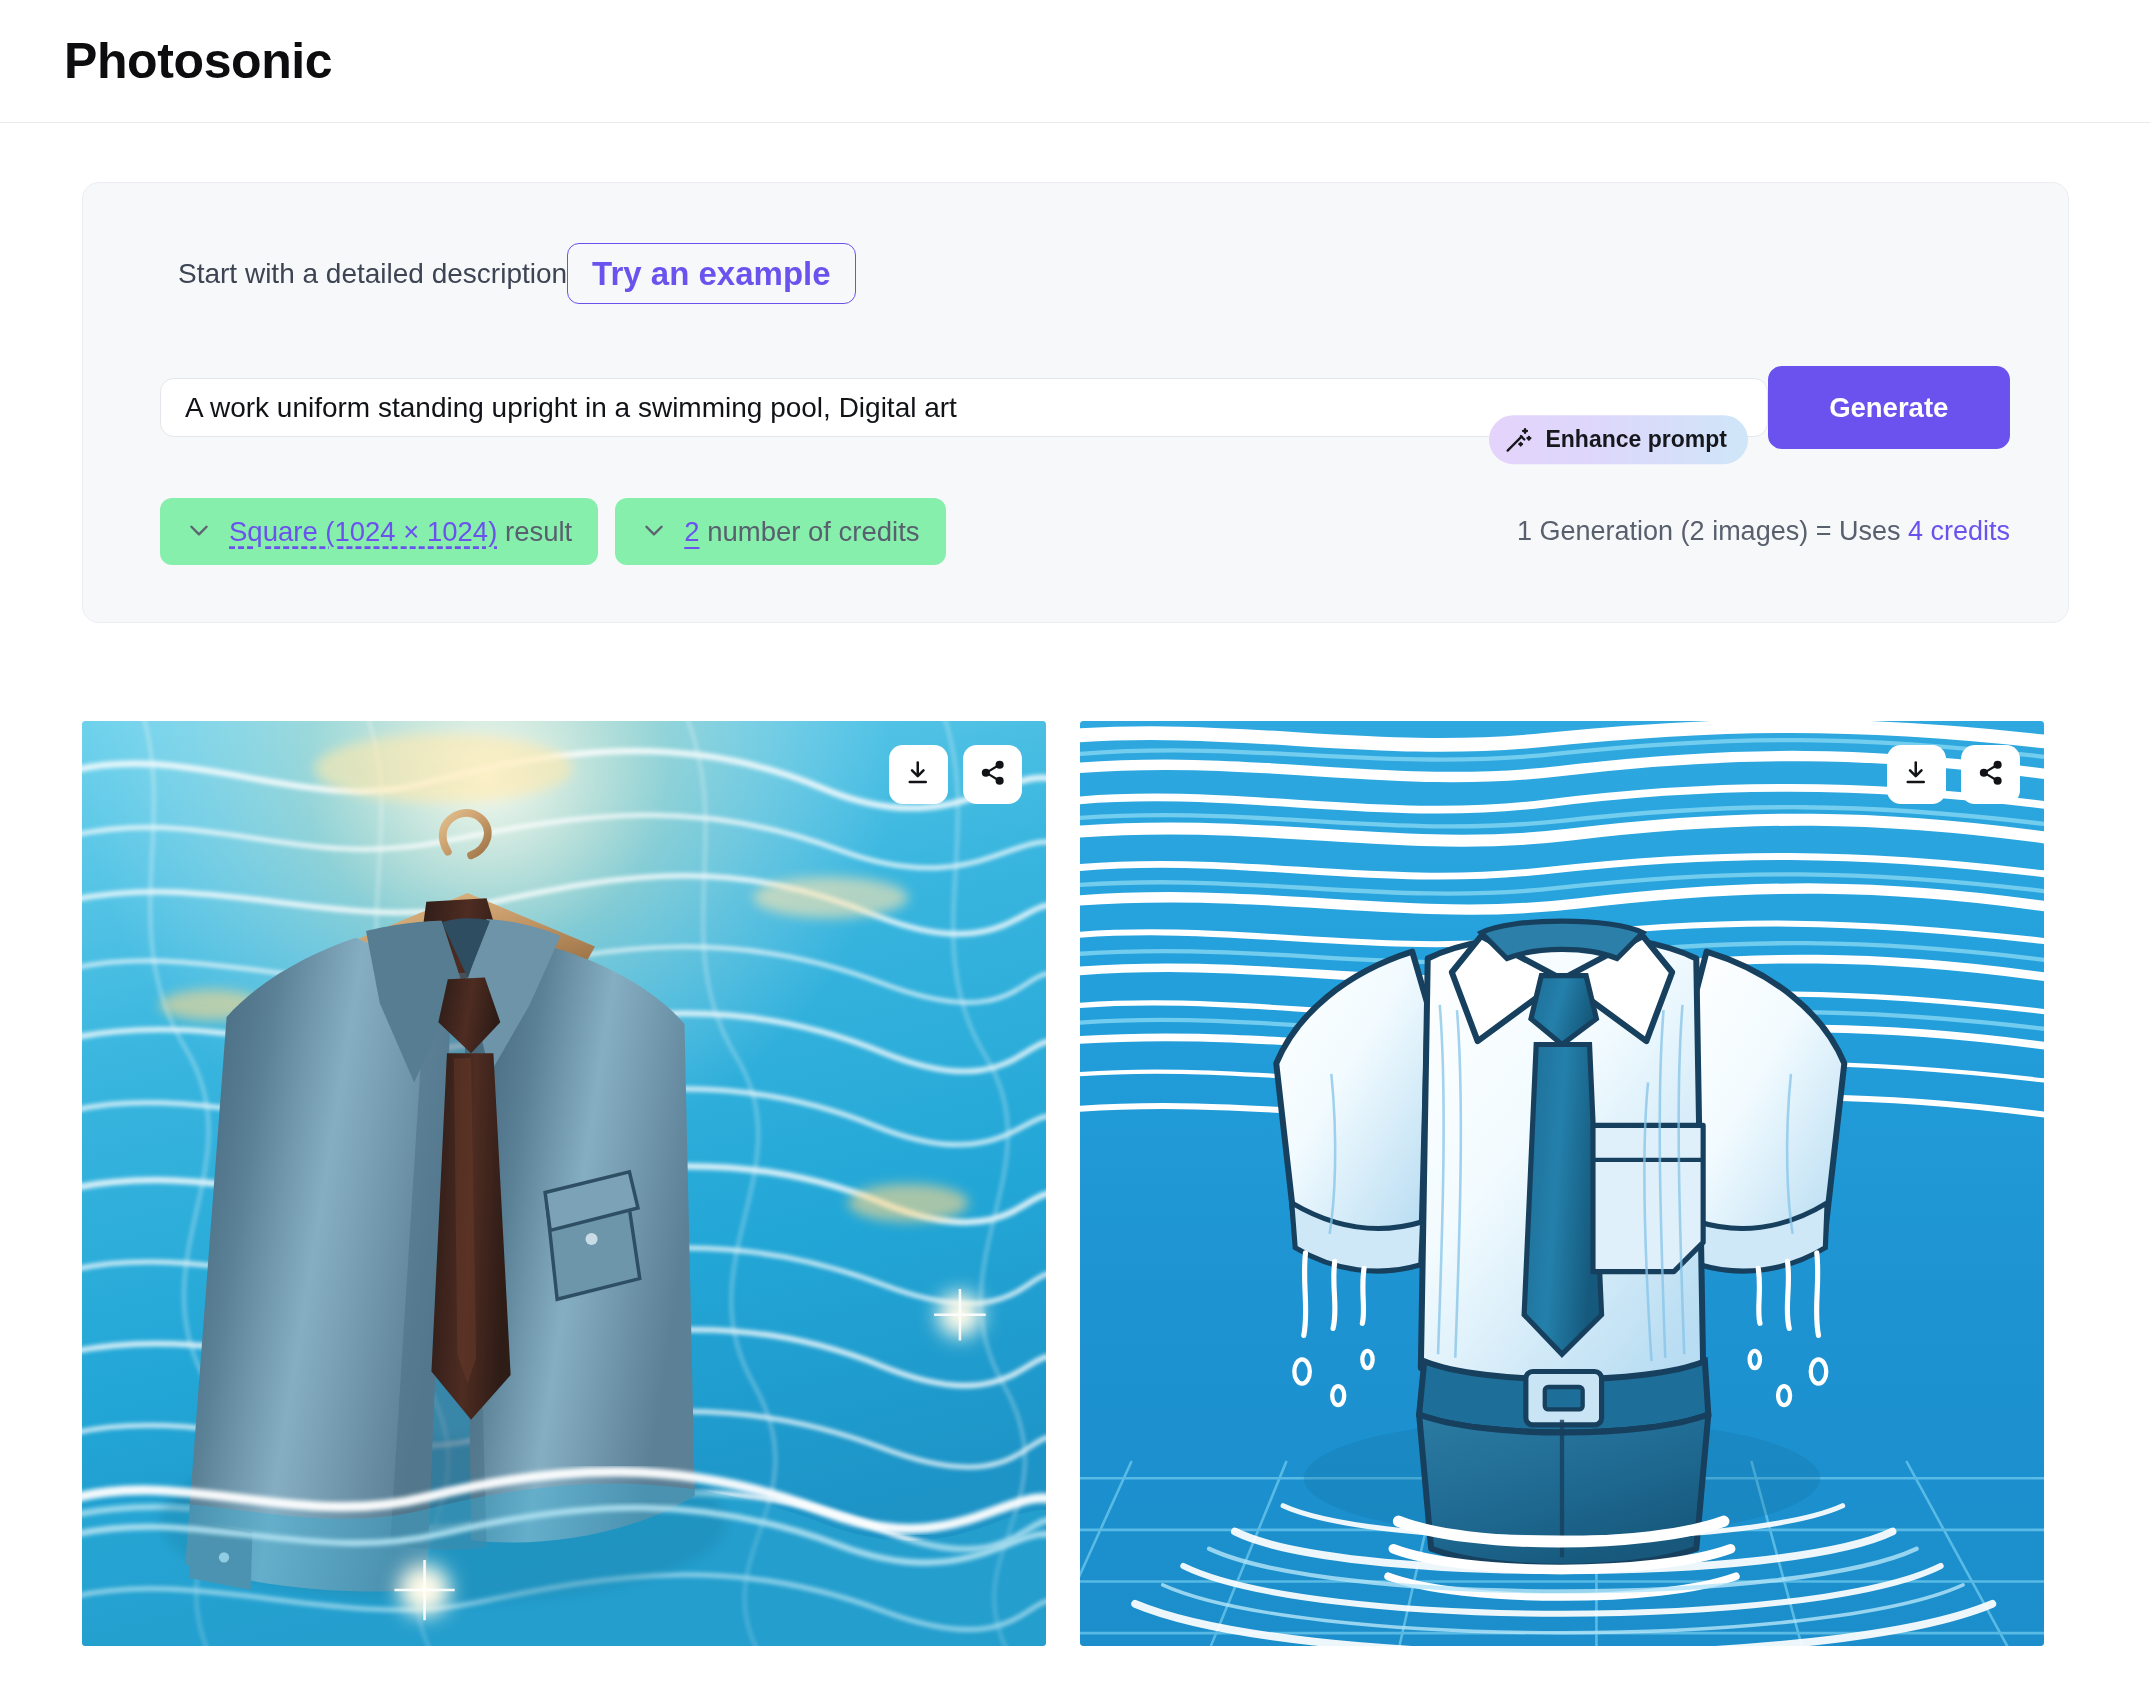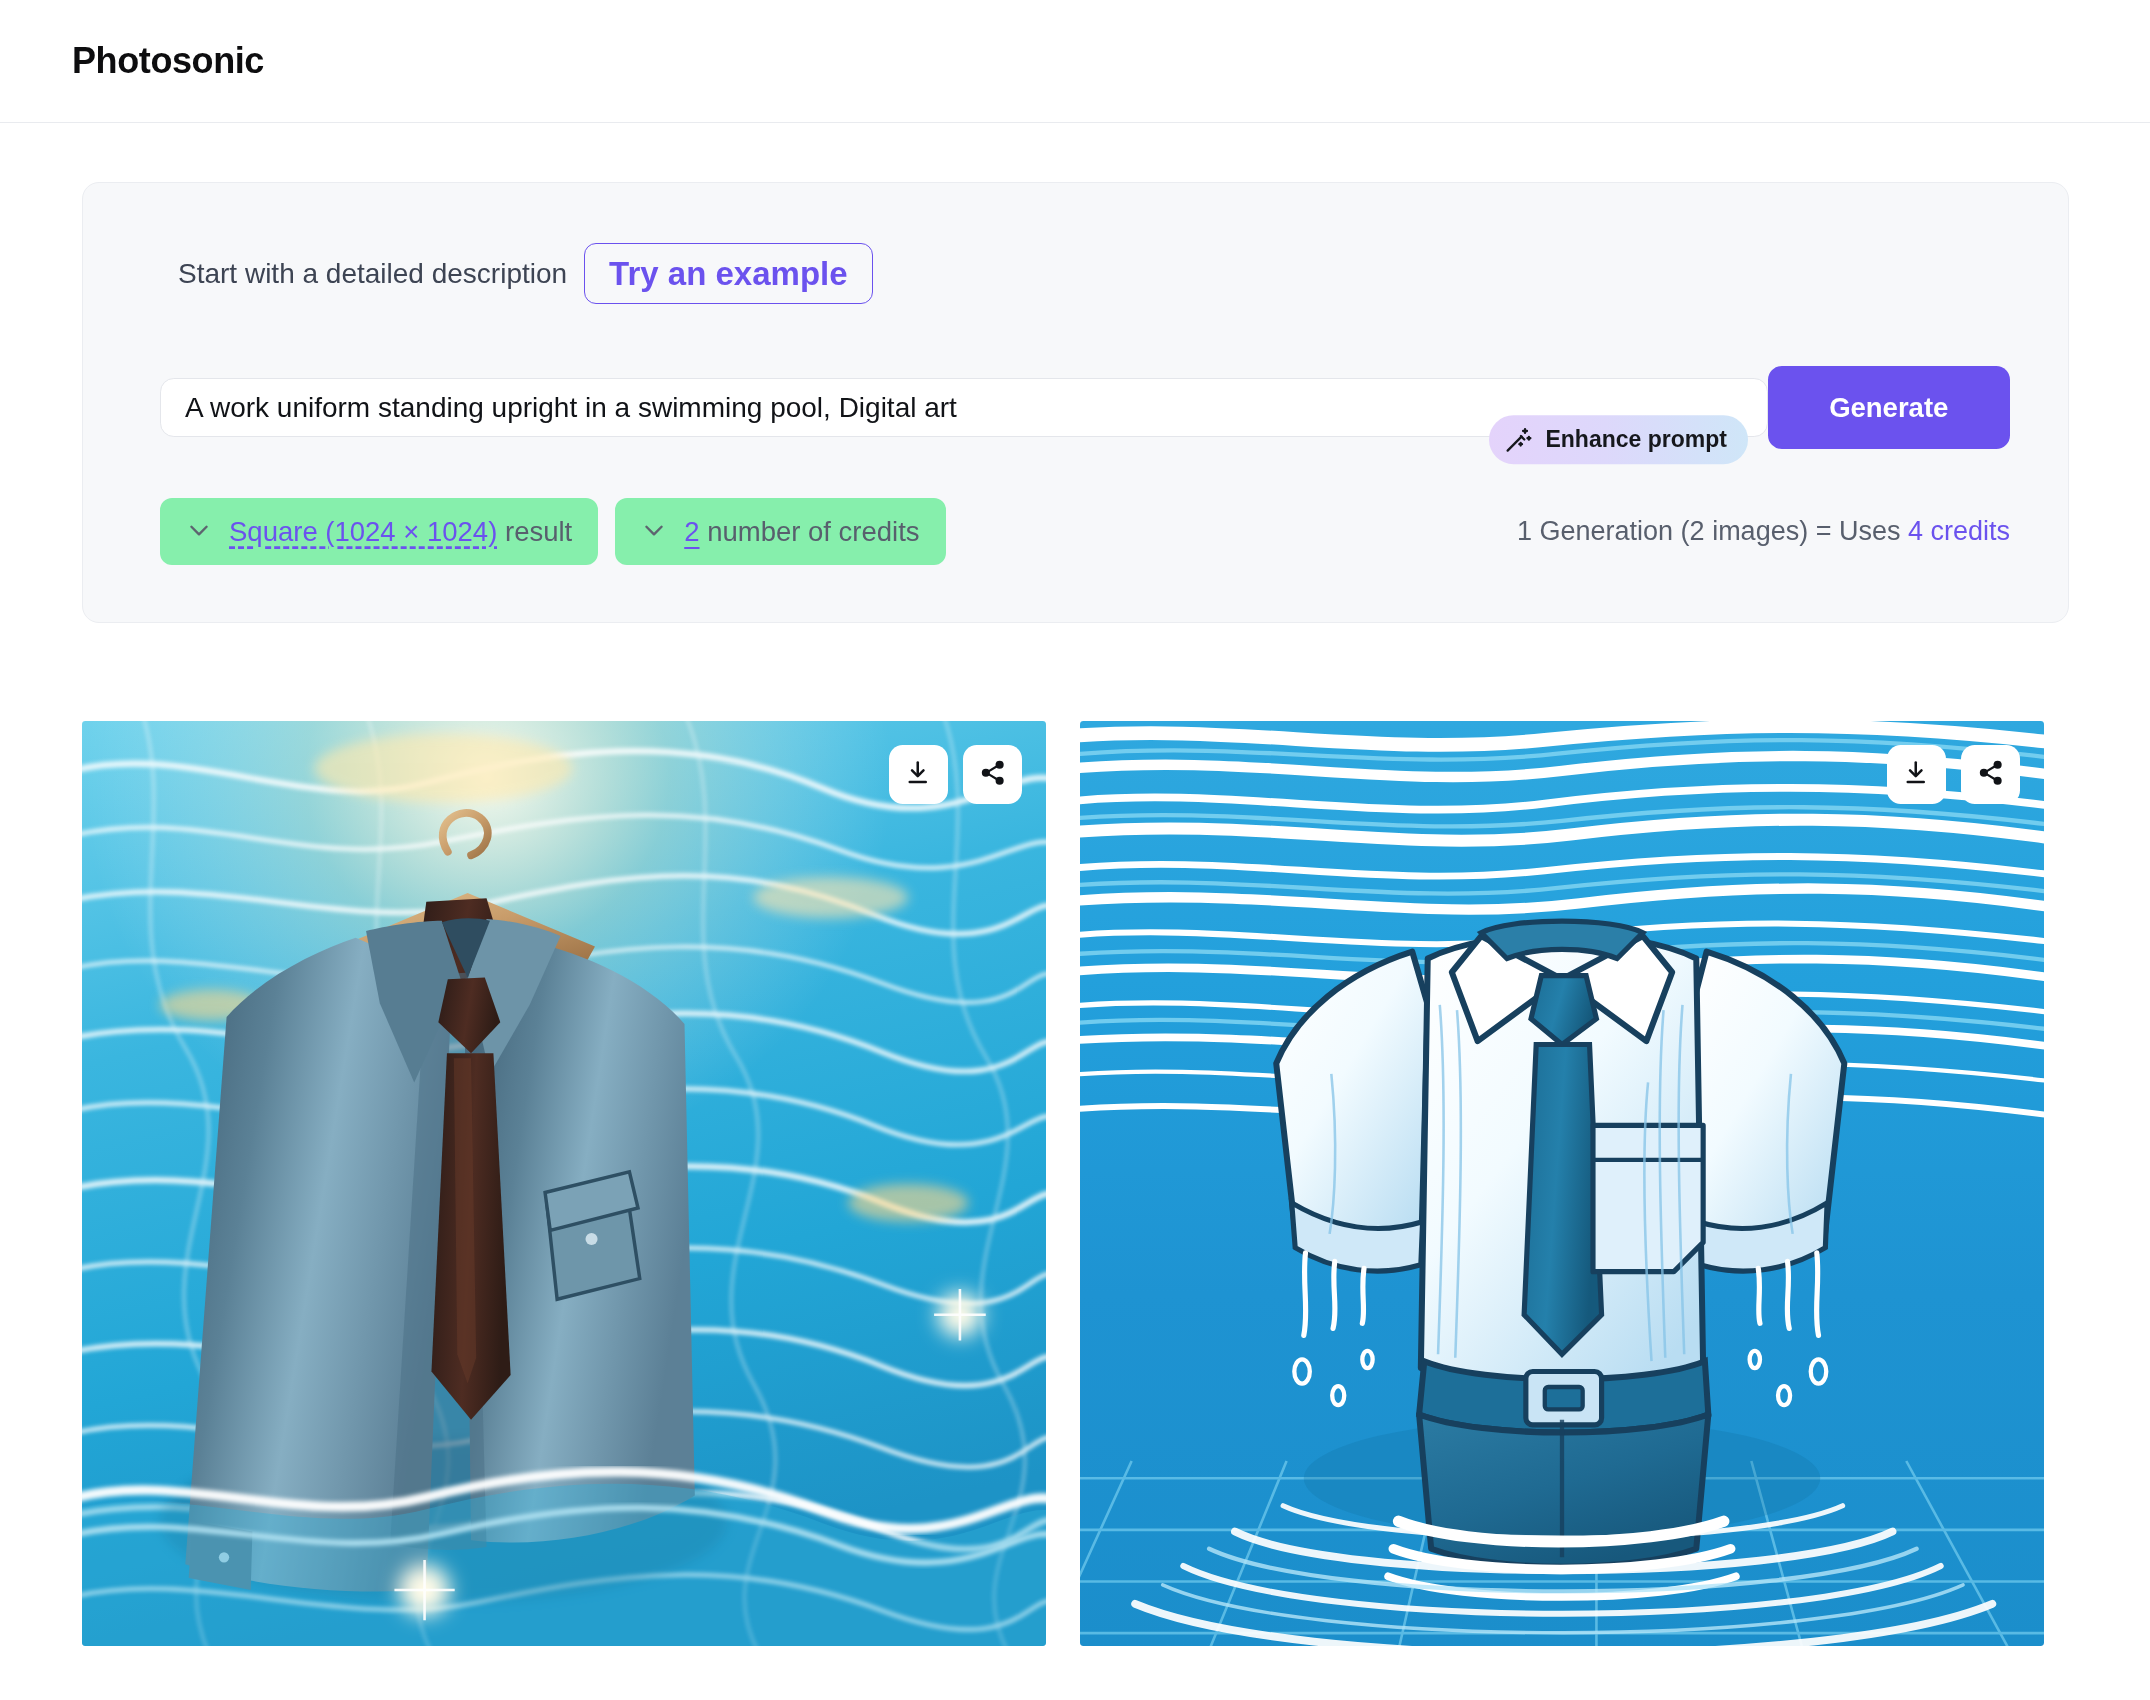--- a/index.html
+++ b/index.html
@@ -12,40 +12,39 @@
 
   
   .app-header {
     height: 123px;
     display: flex;
     align-items: center;
     padding-left: 64px;
     border-bottom: 1.7px solid #e9ebef;
   }
   .app-title {
-    font-size: 36px;
+    font-size: 50px;
     font-weight: 700;
     color: #0d0d0f;
     letter-spacing: -0.4px;
-    margin-left: 8px;
   }
 
   
   .prompt-card {
     position: absolute;
     left: 82px; top: 182px;
     width: 1987px; height: 441px;
     background: #f7f8fa;
     border: 0.9px solid #ebedf1;
     border-radius: 17px;
   }
   .prompt-head {
     position: absolute;
     left: 95px; top: 60px;
-    display: flex; align-items: center; gap: 17px;
+    display: flex; align-items: center; 
   }
   .prompt-head-label {
     font-size: 28px;
     color: #3d4453;
   }
   .try-example-btn {
     border: 1.7px solid #6b52ee;
     background: transparent;
     color: #6b52ee;
     font-size: 33px;

